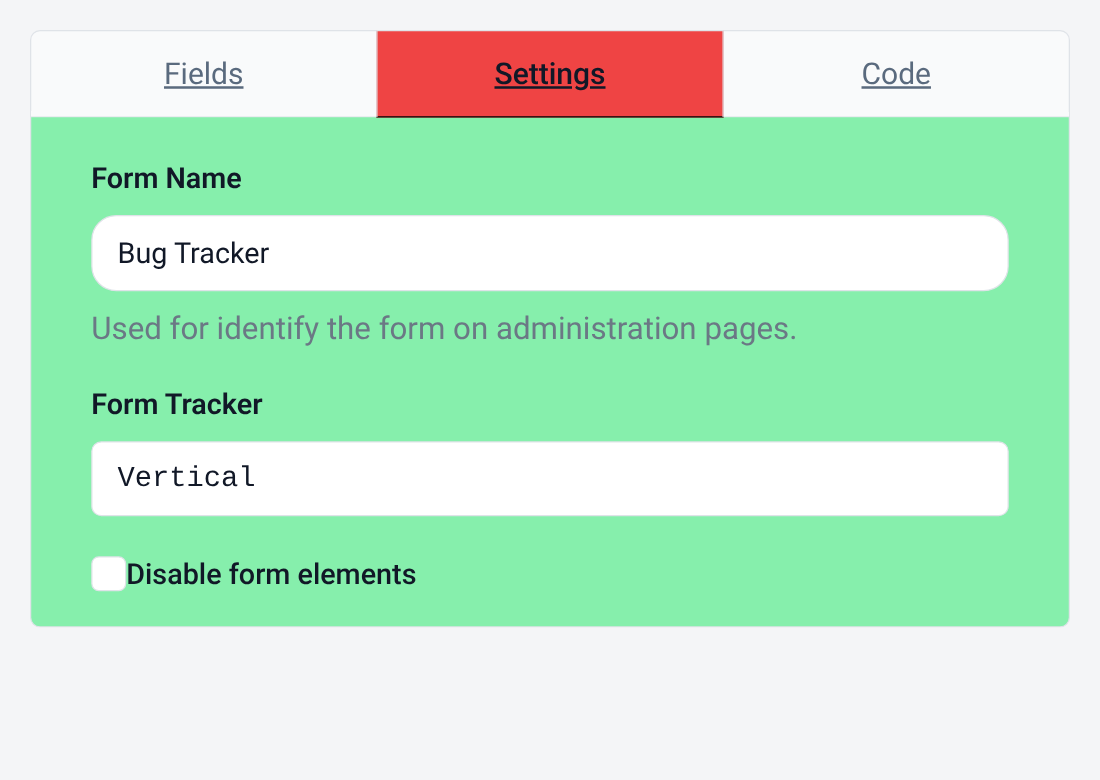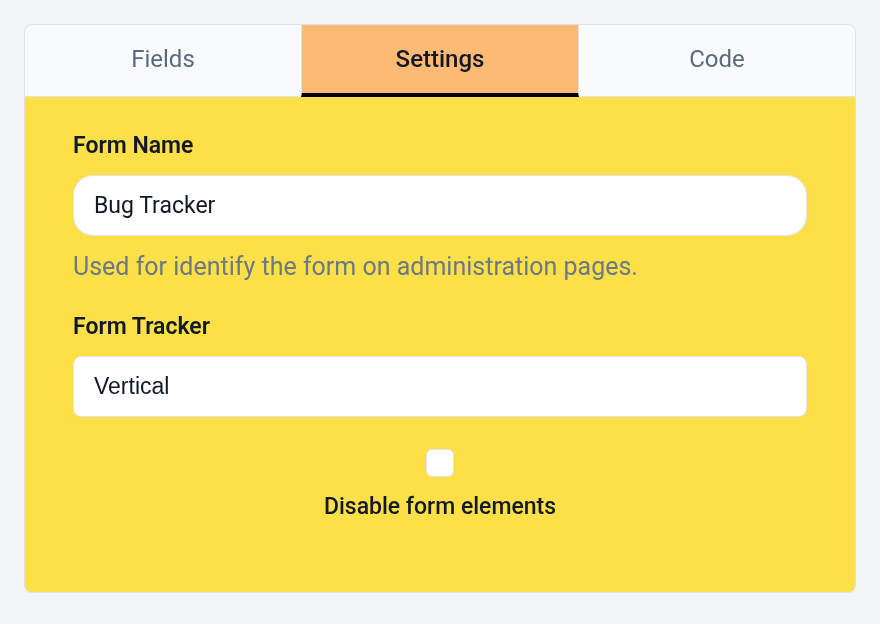--- a/index.html
+++ b/index.html
@@ -24,44 +24,45 @@
     .tab {
       flex: 1;
       text-align: center;
       padding: 20px 0;
       font-size: 24px;
       font-weight: 400;
       cursor: pointer;
       border: 1px solid #DFE3E8;
       background: #F9FAFB;
       color: #5A6A7E;
+      text-decoration: underline;
     }
     .tab:first-child {
       border-top-left-radius: 8px;
       border-right: none;
     }
     .tab:last-child {
       border-top-right-radius: 8px;
       border-left: none;
     }
     .tab.active {
-      background: #fdba74;
+      background: #ef4444;
       color: #111827;
       font-weight: 500;
-      border-bottom: 4px solid #000000;
+      border-bottom: 1px solid #000000;
       position: relative;
       z-index: 1;
     }
     .panel {
-      background: #fde047;
+      background: #86efac;
       border: 1px solid #DFE3E8;
       border-top: none;
       border-bottom-left-radius: 8px;
       border-bottom-right-radius: 8px;
-      padding: 36px 48px 72px 48px;
+      padding: 36px 48px 28px 48px;
       margin-top: -1px;
     }
     .field-group {
       margin-bottom: 32px;
     }
     .field-group:last-child {
       margin-bottom: 0;
     }
     .field-label {
       display: block;
@@ -87,34 +88,32 @@
       margin-top: 16px;
     }
     .select-wrapper {
       position: relative;
       width: 100%;
     }
     .select-input {
       width: 100%;
       padding: 16px 20px;
       font-size: 23px;
-      font-family: Liberation Sans, sans-serif;
+      font-family: Liberation Mono, monospace;
       color: #111827;
       border: 1px solid #DFE3E8;
       border-radius: 8px;
       background: #FFFFFF;
       outline: none;
       appearance: none;
       cursor: pointer;
     }
     .checkbox-row {
       display: flex;
       align-items: center;
-      gap: 16px;
-      flex-direction: column;
     }
     .checkbox {
       width: 28px;
       height: 28px;
       border: 1px solid #DFE3E8;
       border-radius: 6px;
       background: #FFFFFF;
       cursor: pointer;
       appearance: none;
       outline: none;

